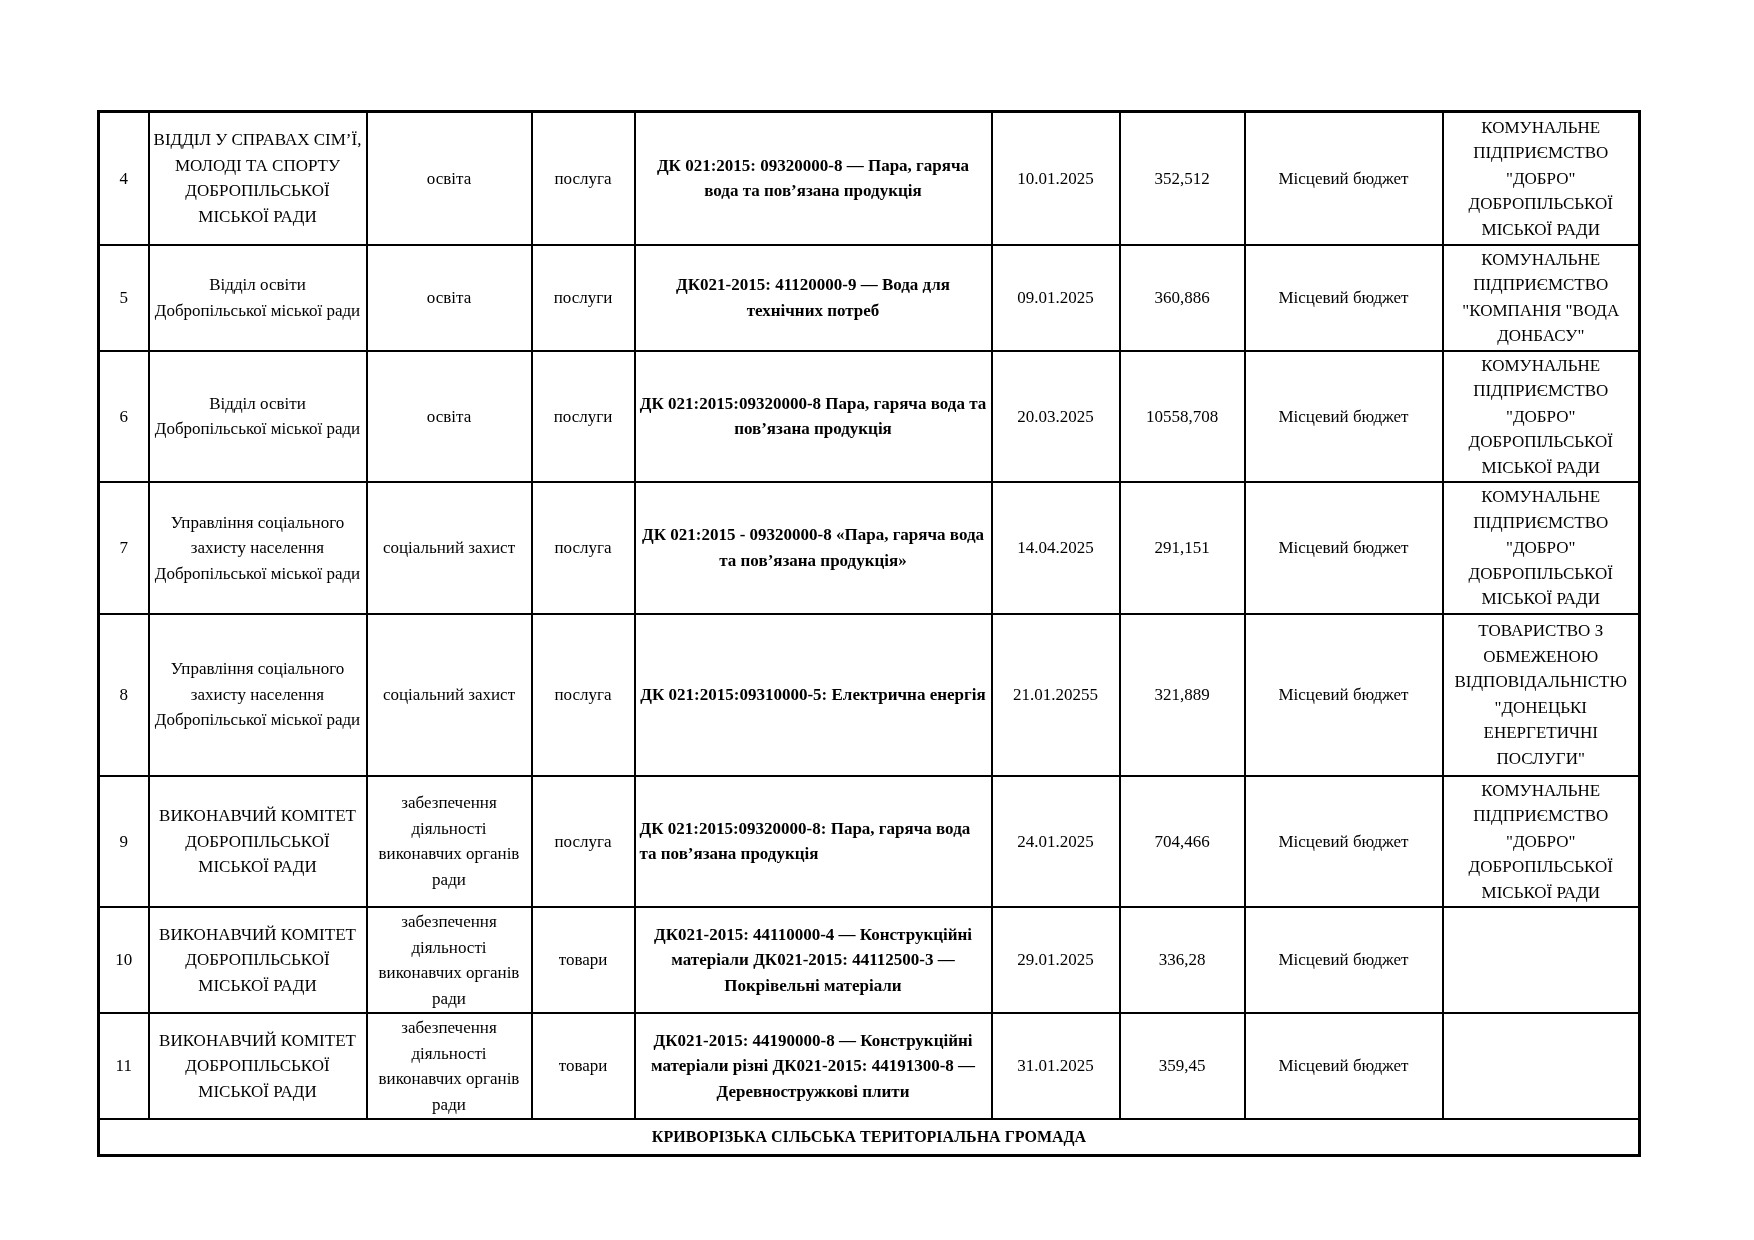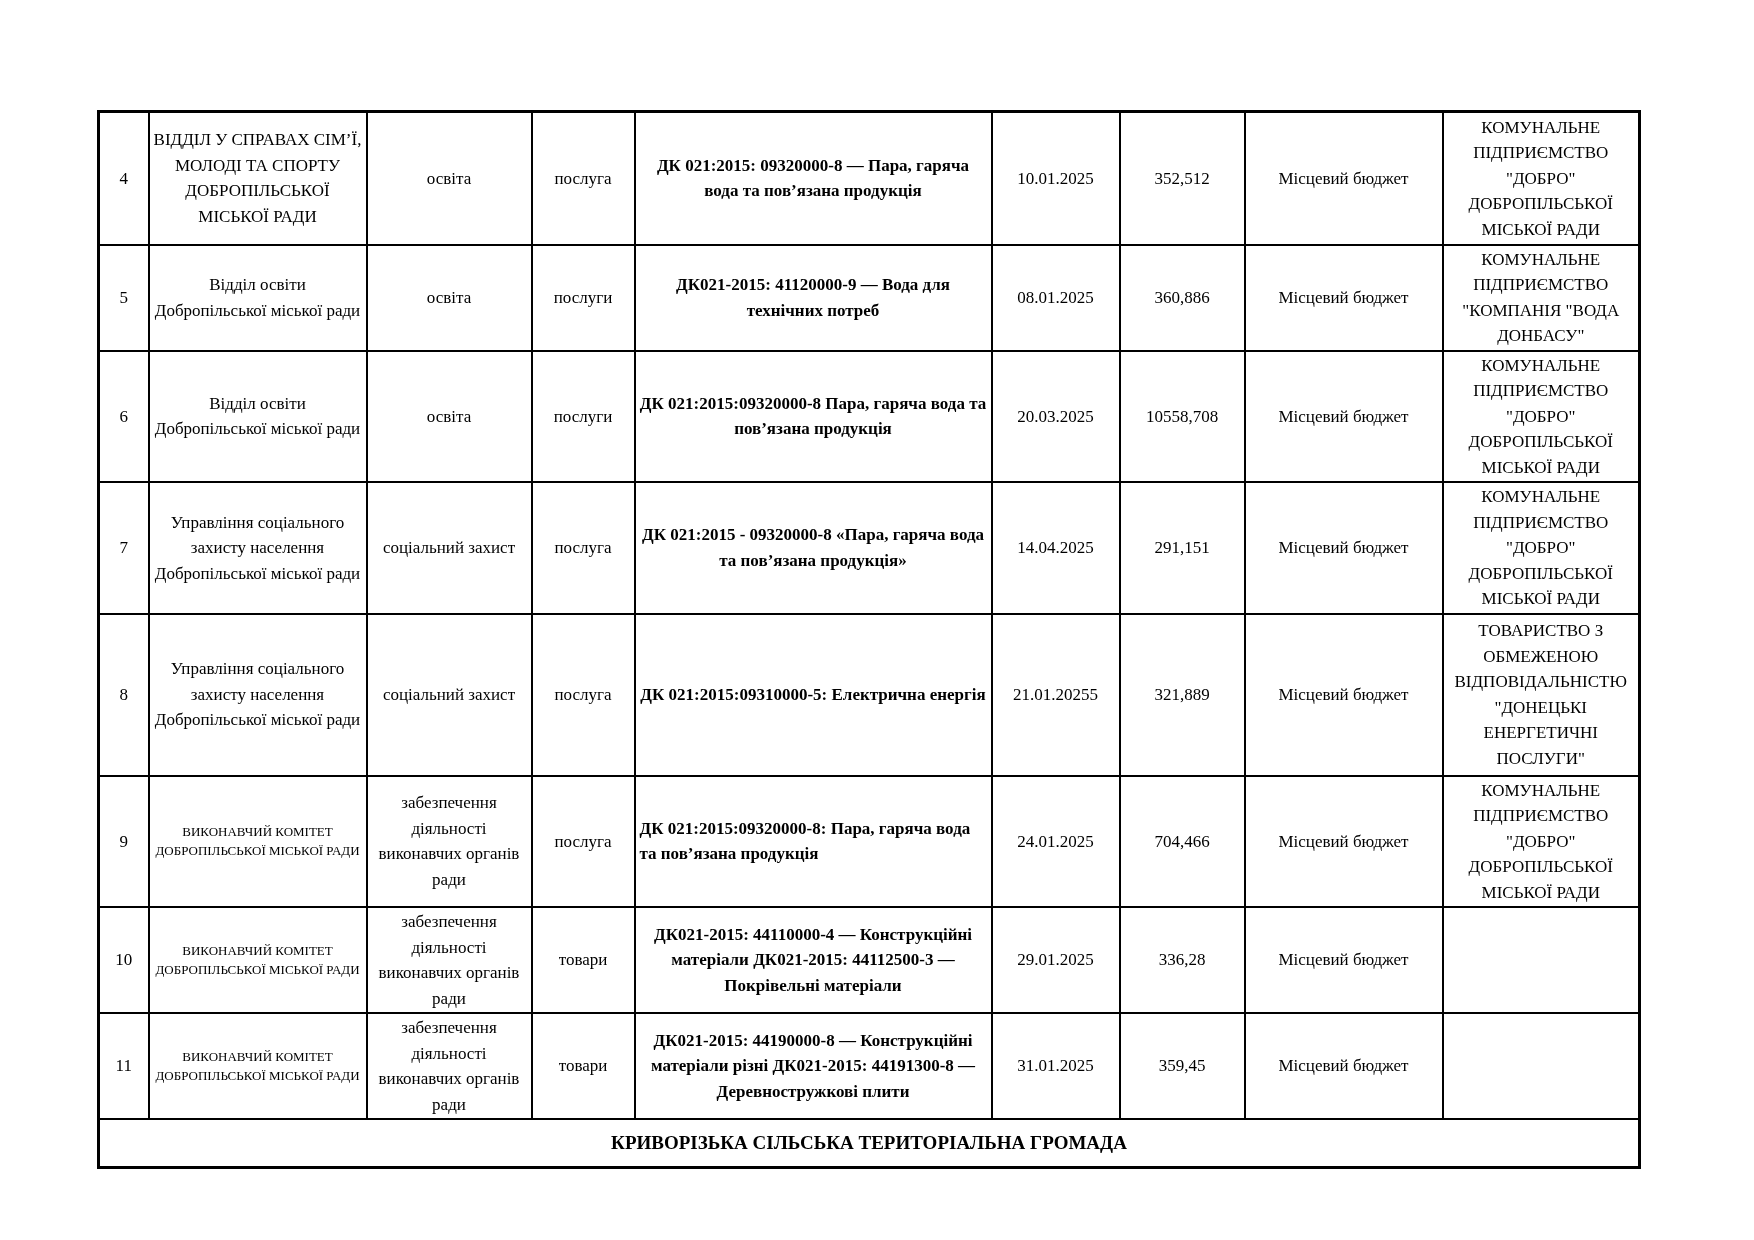--- a/index.html
+++ b/index.html
@@ -23,30 +23,30 @@
     text-align:center;
     vertical-align:middle;
     padding:1px 4px;
     font-size:17px;
     line-height:1.5;
     overflow:hidden;
     word-wrap:break-word;
   }
   .c-num{font-size:17px;}
   .c-org{padding:1px 6px;}
-  .c-org.org-small{font-size:13px;}
+  .c-org.org-small{font-size:17px;}
   .c-desc{padding:1px 5px;font-weight:bold;}
   .c-desc.desc-left{text-align:left;}
   .c-supplier{padding:1px 3px;}
   .span-row td{
     font-weight:bold;
-    font-size:19px;
+    font-size:16px;
     line-height:1.25;
     height:28px;
-    padding:9px 4px;
+    padding:3px 4px;
   }
 </style>
 </head>
 <body>
 
 <div class="page">
   <table class="doc-table">
     <colgroup>
       <col style="width:50px">
       <col style="width:218px">
@@ -69,21 +69,21 @@
     <td class="c-amount">352,512</td>
     <td class="c-budget">Місцевий бюджет</td>
     <td class="c-supplier">КОМУНАЛЬНЕ ПІДПРИЄМСТВО "ДОБРО" ДОБРОПІЛЬСЬКОЇ МІСЬКОЇ РАДИ</td>
   </tr>
         <tr style="height: 101px;">
     <td class="c-num">5</td>
     <td class="c-org">Відділ освіти Добропільської міської ради</td>
     <td class="c-cat">освіта</td>
     <td class="c-type">послуги</td>
     <td class="c-desc">ДК021-2015: 41120000-9 — Вода для технічних потреб</td>
-    <td class="c-date">08.01.2025</td>
+    <td class="c-date">09.01.2025</td>
     <td class="c-amount">360,886</td>
     <td class="c-budget">Місцевий бюджет</td>
     <td class="c-supplier">КОМУНАЛЬНЕ ПІДПРИЄМСТВО "КОМПАНІЯ "ВОДА ДОНБАСУ"</td>
   </tr>
         <tr style="height: 126px;">
     <td class="c-num">6</td>
     <td class="c-org">Відділ освіти Добропільської міської ради</td>
     <td class="c-cat">освіта</td>
     <td class="c-type">послуги</td>
     <td class="c-desc">ДК 021:2015:09320000-8 Пара, гаряча вода та пов’язана продукція</td>

